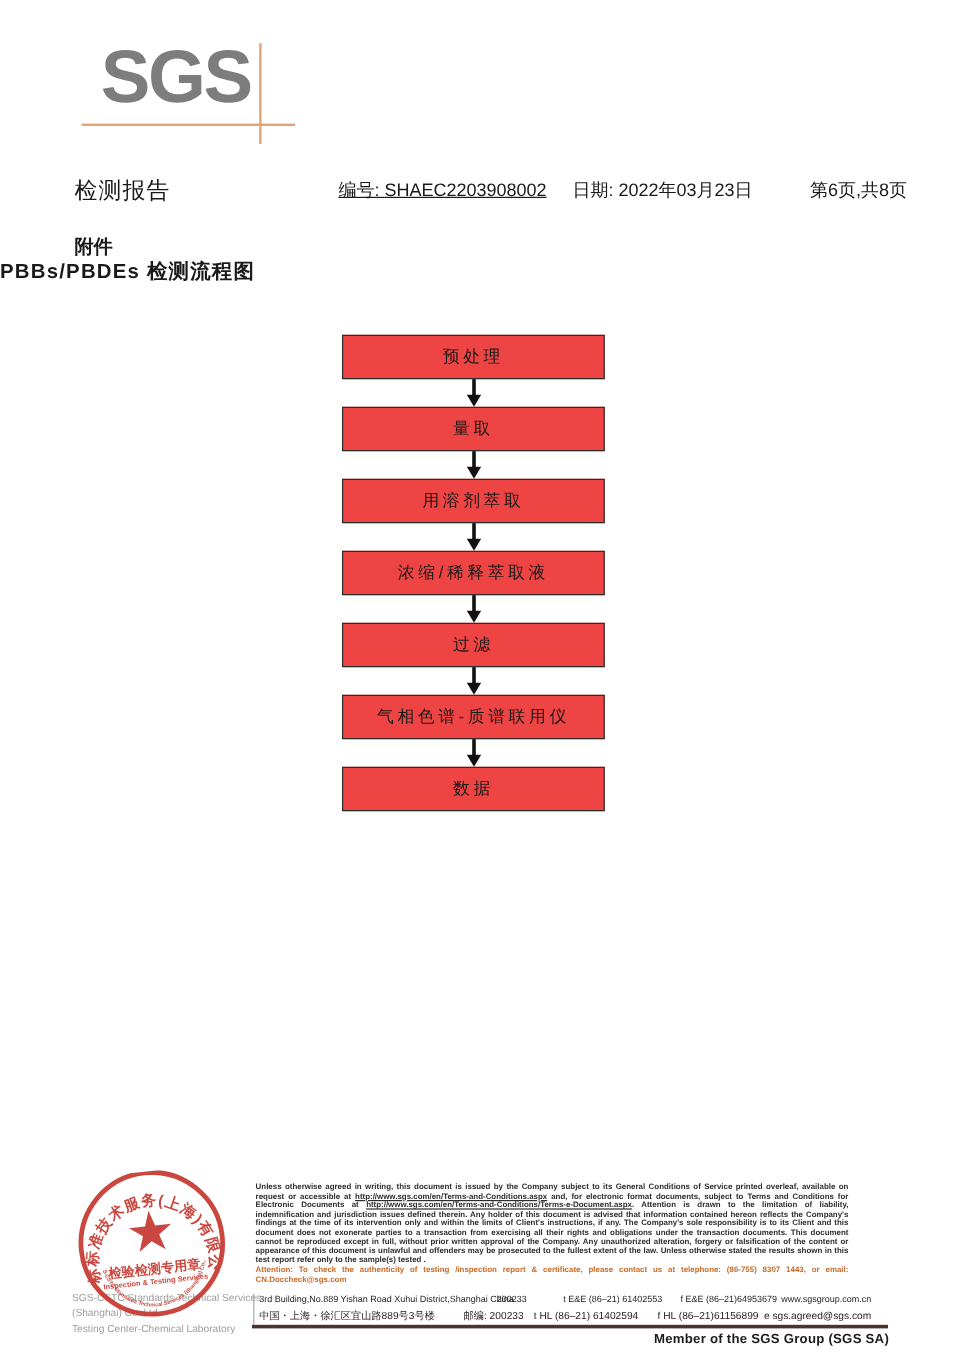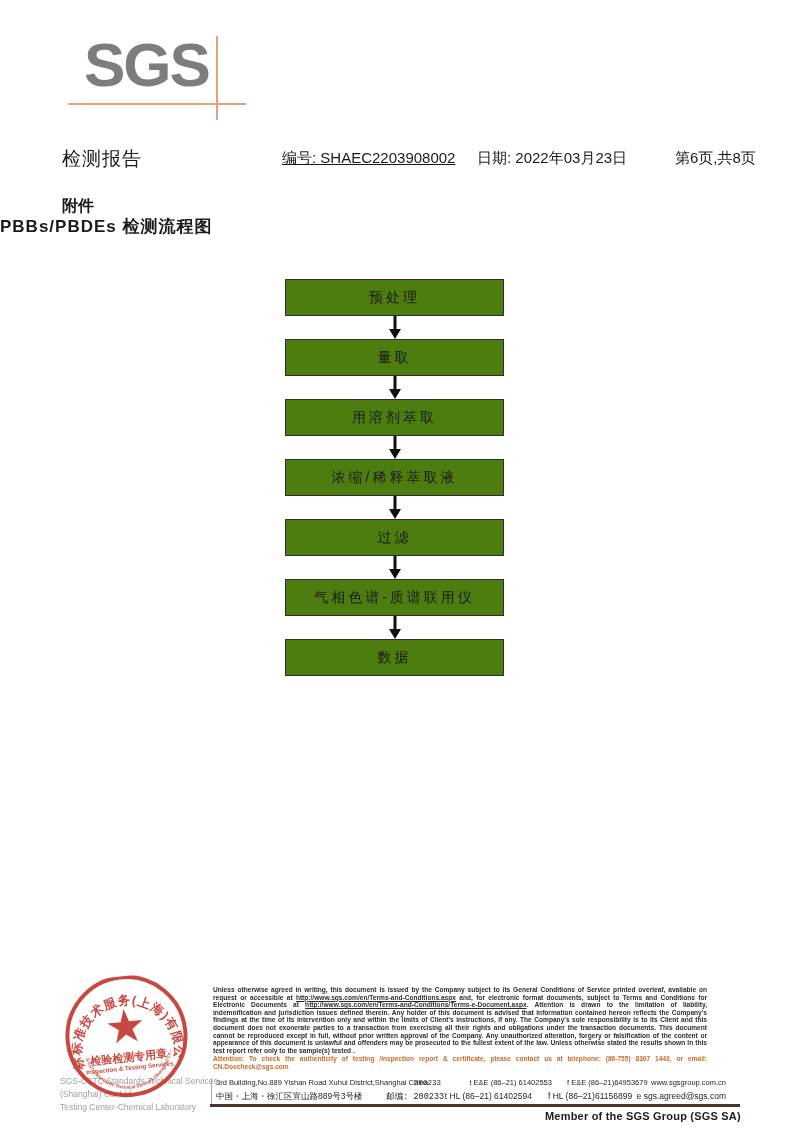--- a/index.html
+++ b/index.html
@@ -15,37 +15,37 @@
   .report-title{position:absolute;left:62px;top:146px;font-size:19px;font-weight:normal;letter-spacing:1px;}
   .hdr{position:absolute;top:149px;font-size:15px;white-space:nowrap;}
   .hdr-no{left:282px;text-decoration:underline;}
   .hdr-date{left:477px;text-align:right;}
   .hdr-page{left:641px;margin-left:34px;}
   .attachment{position:absolute;left:62px;top:196px;font-size:16px;font-weight:bold;}
 
   
   .chart-title{position:absolute;left:0;top:215px;width:640px;text-align:left;font-size:17px;font-weight:bold;letter-spacing:1px;}
   .flow{position:absolute;left:285px;top:279px;width:219px;display:flex;flex-direction:column;}
-  .flow-box{box-sizing:border-box;height:37px;border:1.5px solid #2d2d2d;display:flex;align-items:center;justify-content:center;font-size:14px;letter-spacing:3px;background:#4d7c0f;}
+  .flow-box{box-sizing:border-box;height:37px;border:1.5px solid #2d2d2d;display:flex;align-items:center;justify-content:center;font-size:14px;letter-spacing:3px;background:#ef4444;}
   .flow-arrow{position:relative;height:23px;}
   .flow-arrow::before{content:'';position:absolute;left:50%;transform:translateX(-50%);top:0;width:3px;height:14px;background:#111;}
   .flow-arrow::after{content:'';position:absolute;left:50%;transform:translateX(-50%);top:13px;width:0;height:0;border-left:6px solid transparent;border-right:6px solid transparent;border-top:10px solid #111;}
 
   
   .company-gray{position:absolute;left:60px;top:1075px;width:160px;font-size:8.5px;line-height:13px;color:#9e9e9e;z-index:1;}
   .stamp{position:absolute;left:62px;top:976px;width:132px;height:130px;transform:rotate(-6deg);z-index:2;opacity:.9;}
 
   .legal{position:absolute;left:213px;top:986px;width:494px;font-size:6.6px;line-height:7.6px;text-align:justify;color:#2e2e2e;font-weight:bold;}
   .legal .url{text-decoration:underline;}
   .attention{margin-top:1px;color:#c96a28;font-weight:bold;}
 
   .addr{position:absolute;left:211px;top:1078px;width:510px;border-left:1px solid #aaa;padding-left:4px;font-size:7.5px;color:#252525;}
   .addr-row{display:flex;align-items:baseline;height:13px;white-space:nowrap;}
   .addr-c1{width:198px;}
-  .addr-c2{width:68px;font-family:Liberation Mono, monospace;}
+  .addr-c2{width:68px;}
   .addr-c3{width:120px;}
   .addr-c4{width:103px;}
   .addr-c5{flex:1;}
   .addr-cn{font-size:8.5px;}
 
   .footer-line{position:absolute;left:210px;top:1104px;width:530px;height:3px;background:#4a352b;}
   .member{position:absolute;left:545px;top:1110px;font-size:11px;font-weight:bold;color:#1c1c1c;letter-spacing:.2px;}
 </style>
 </head>
 <body>

